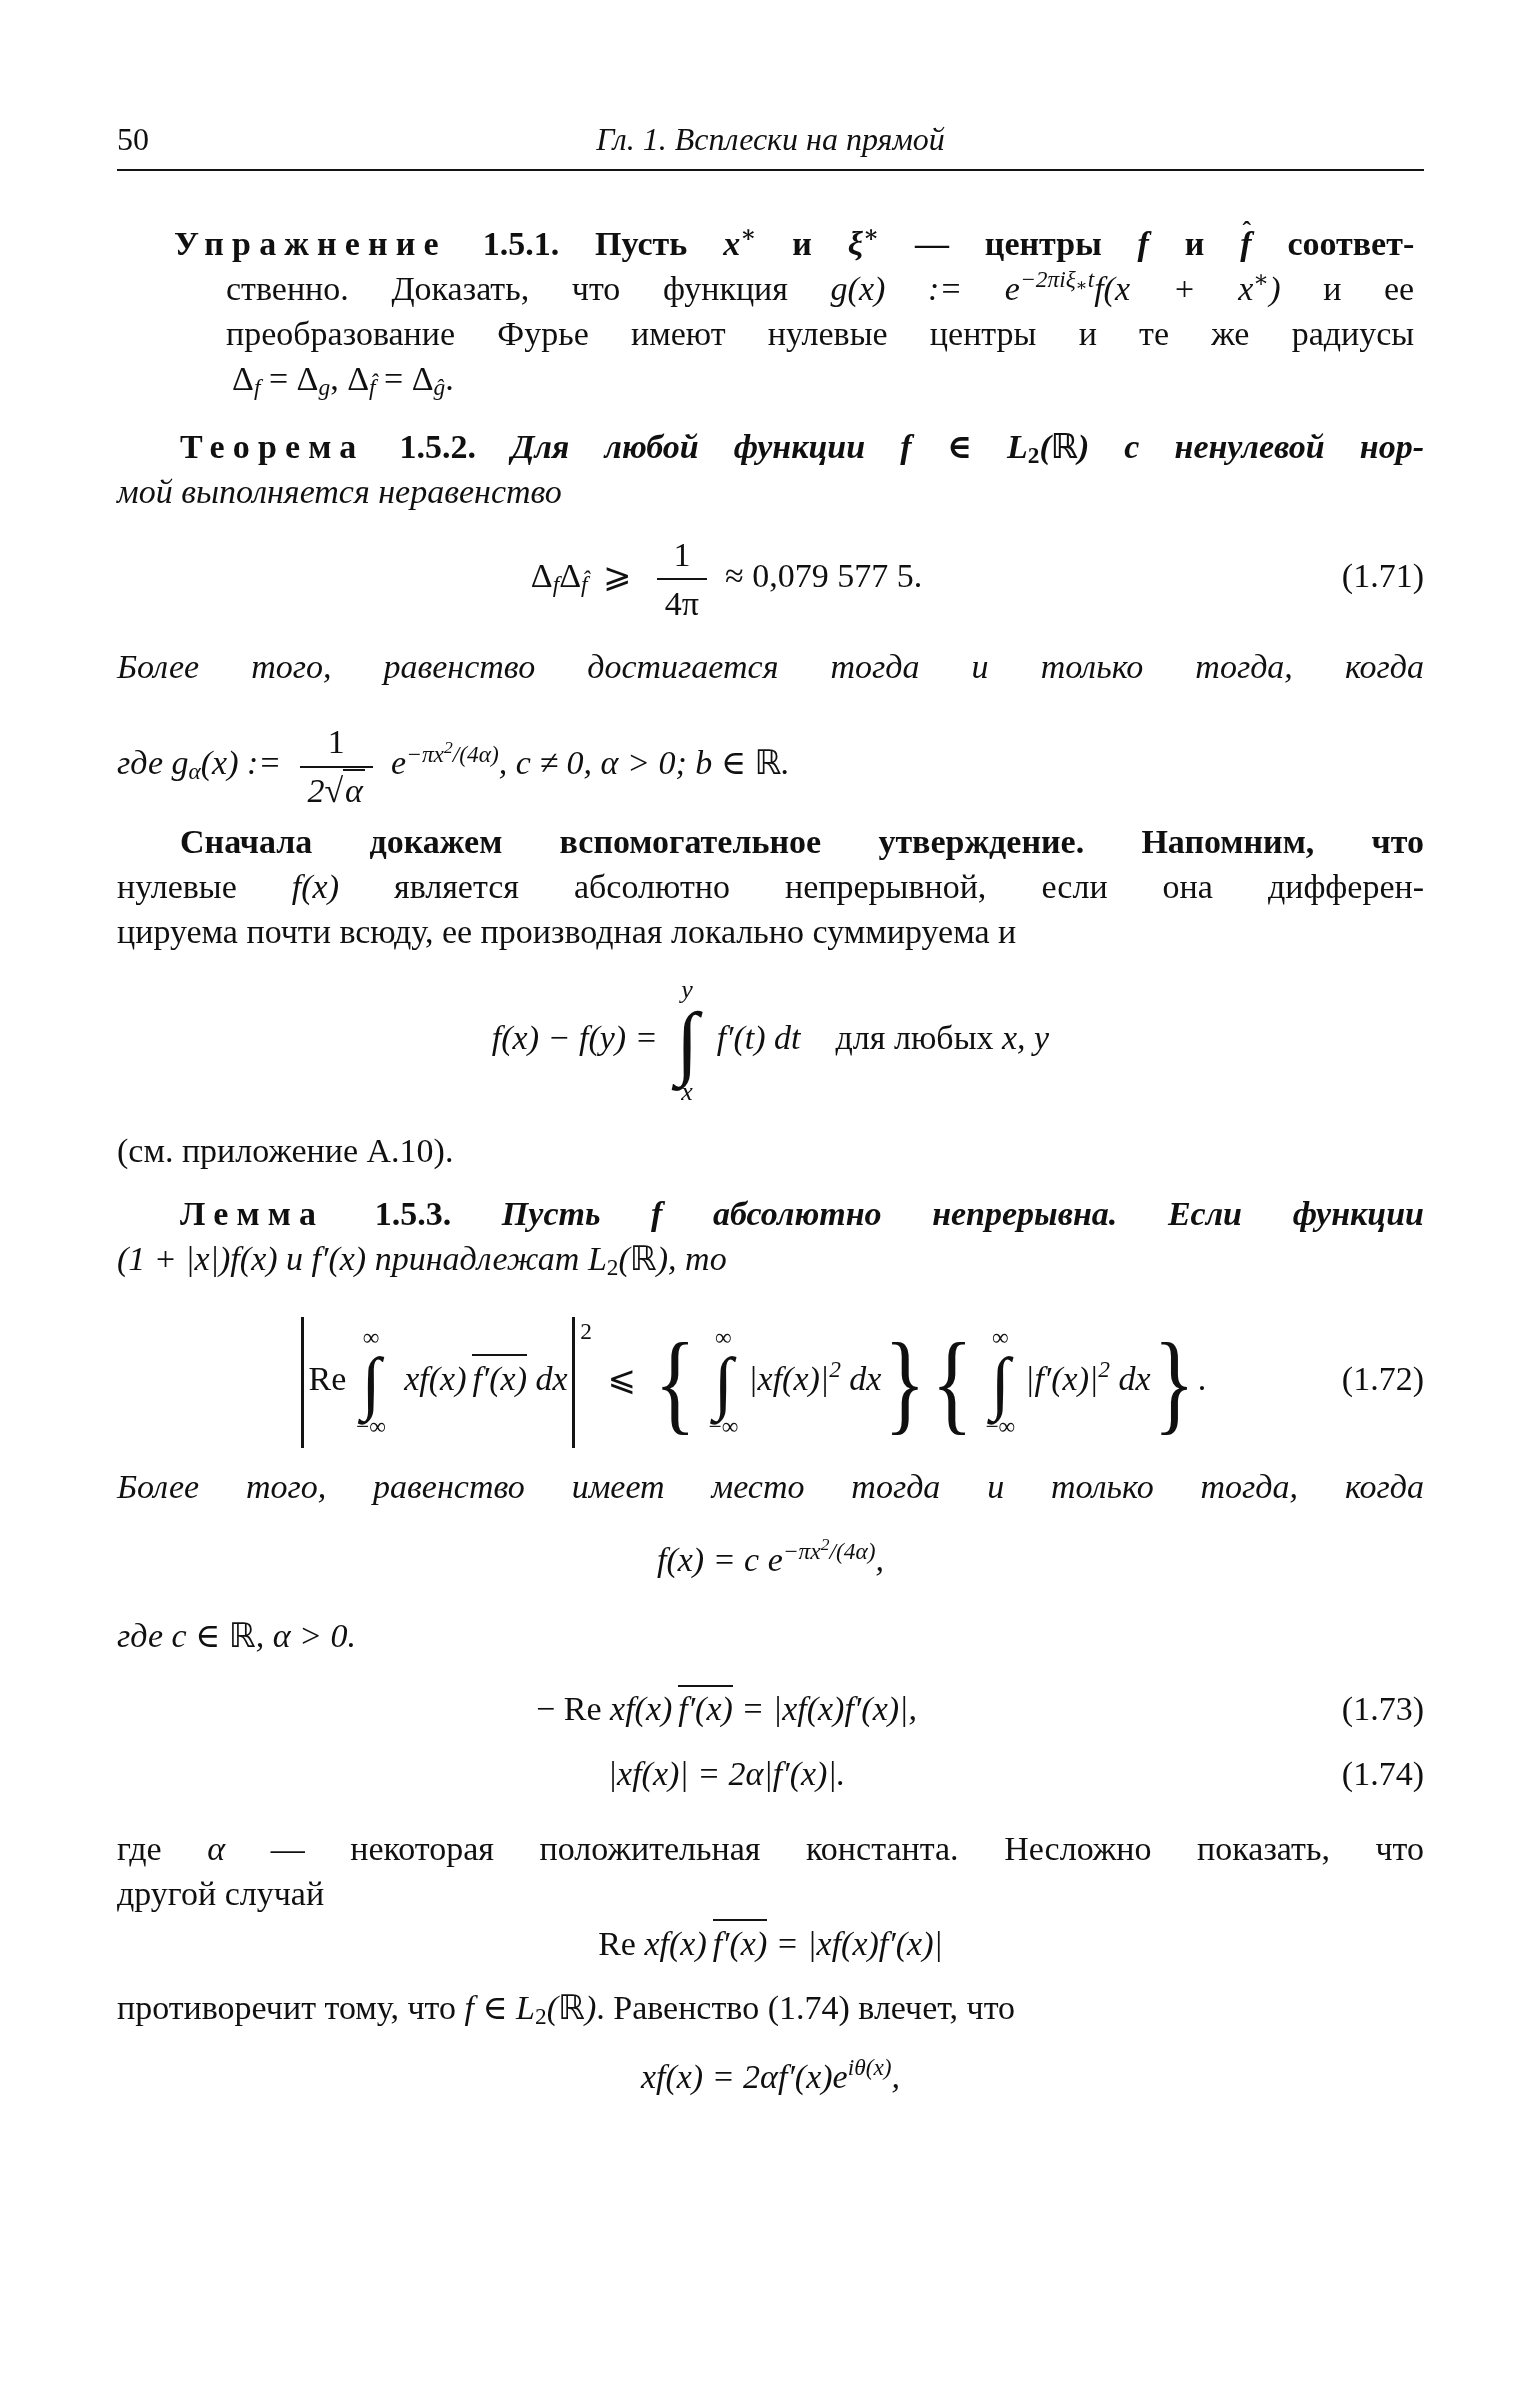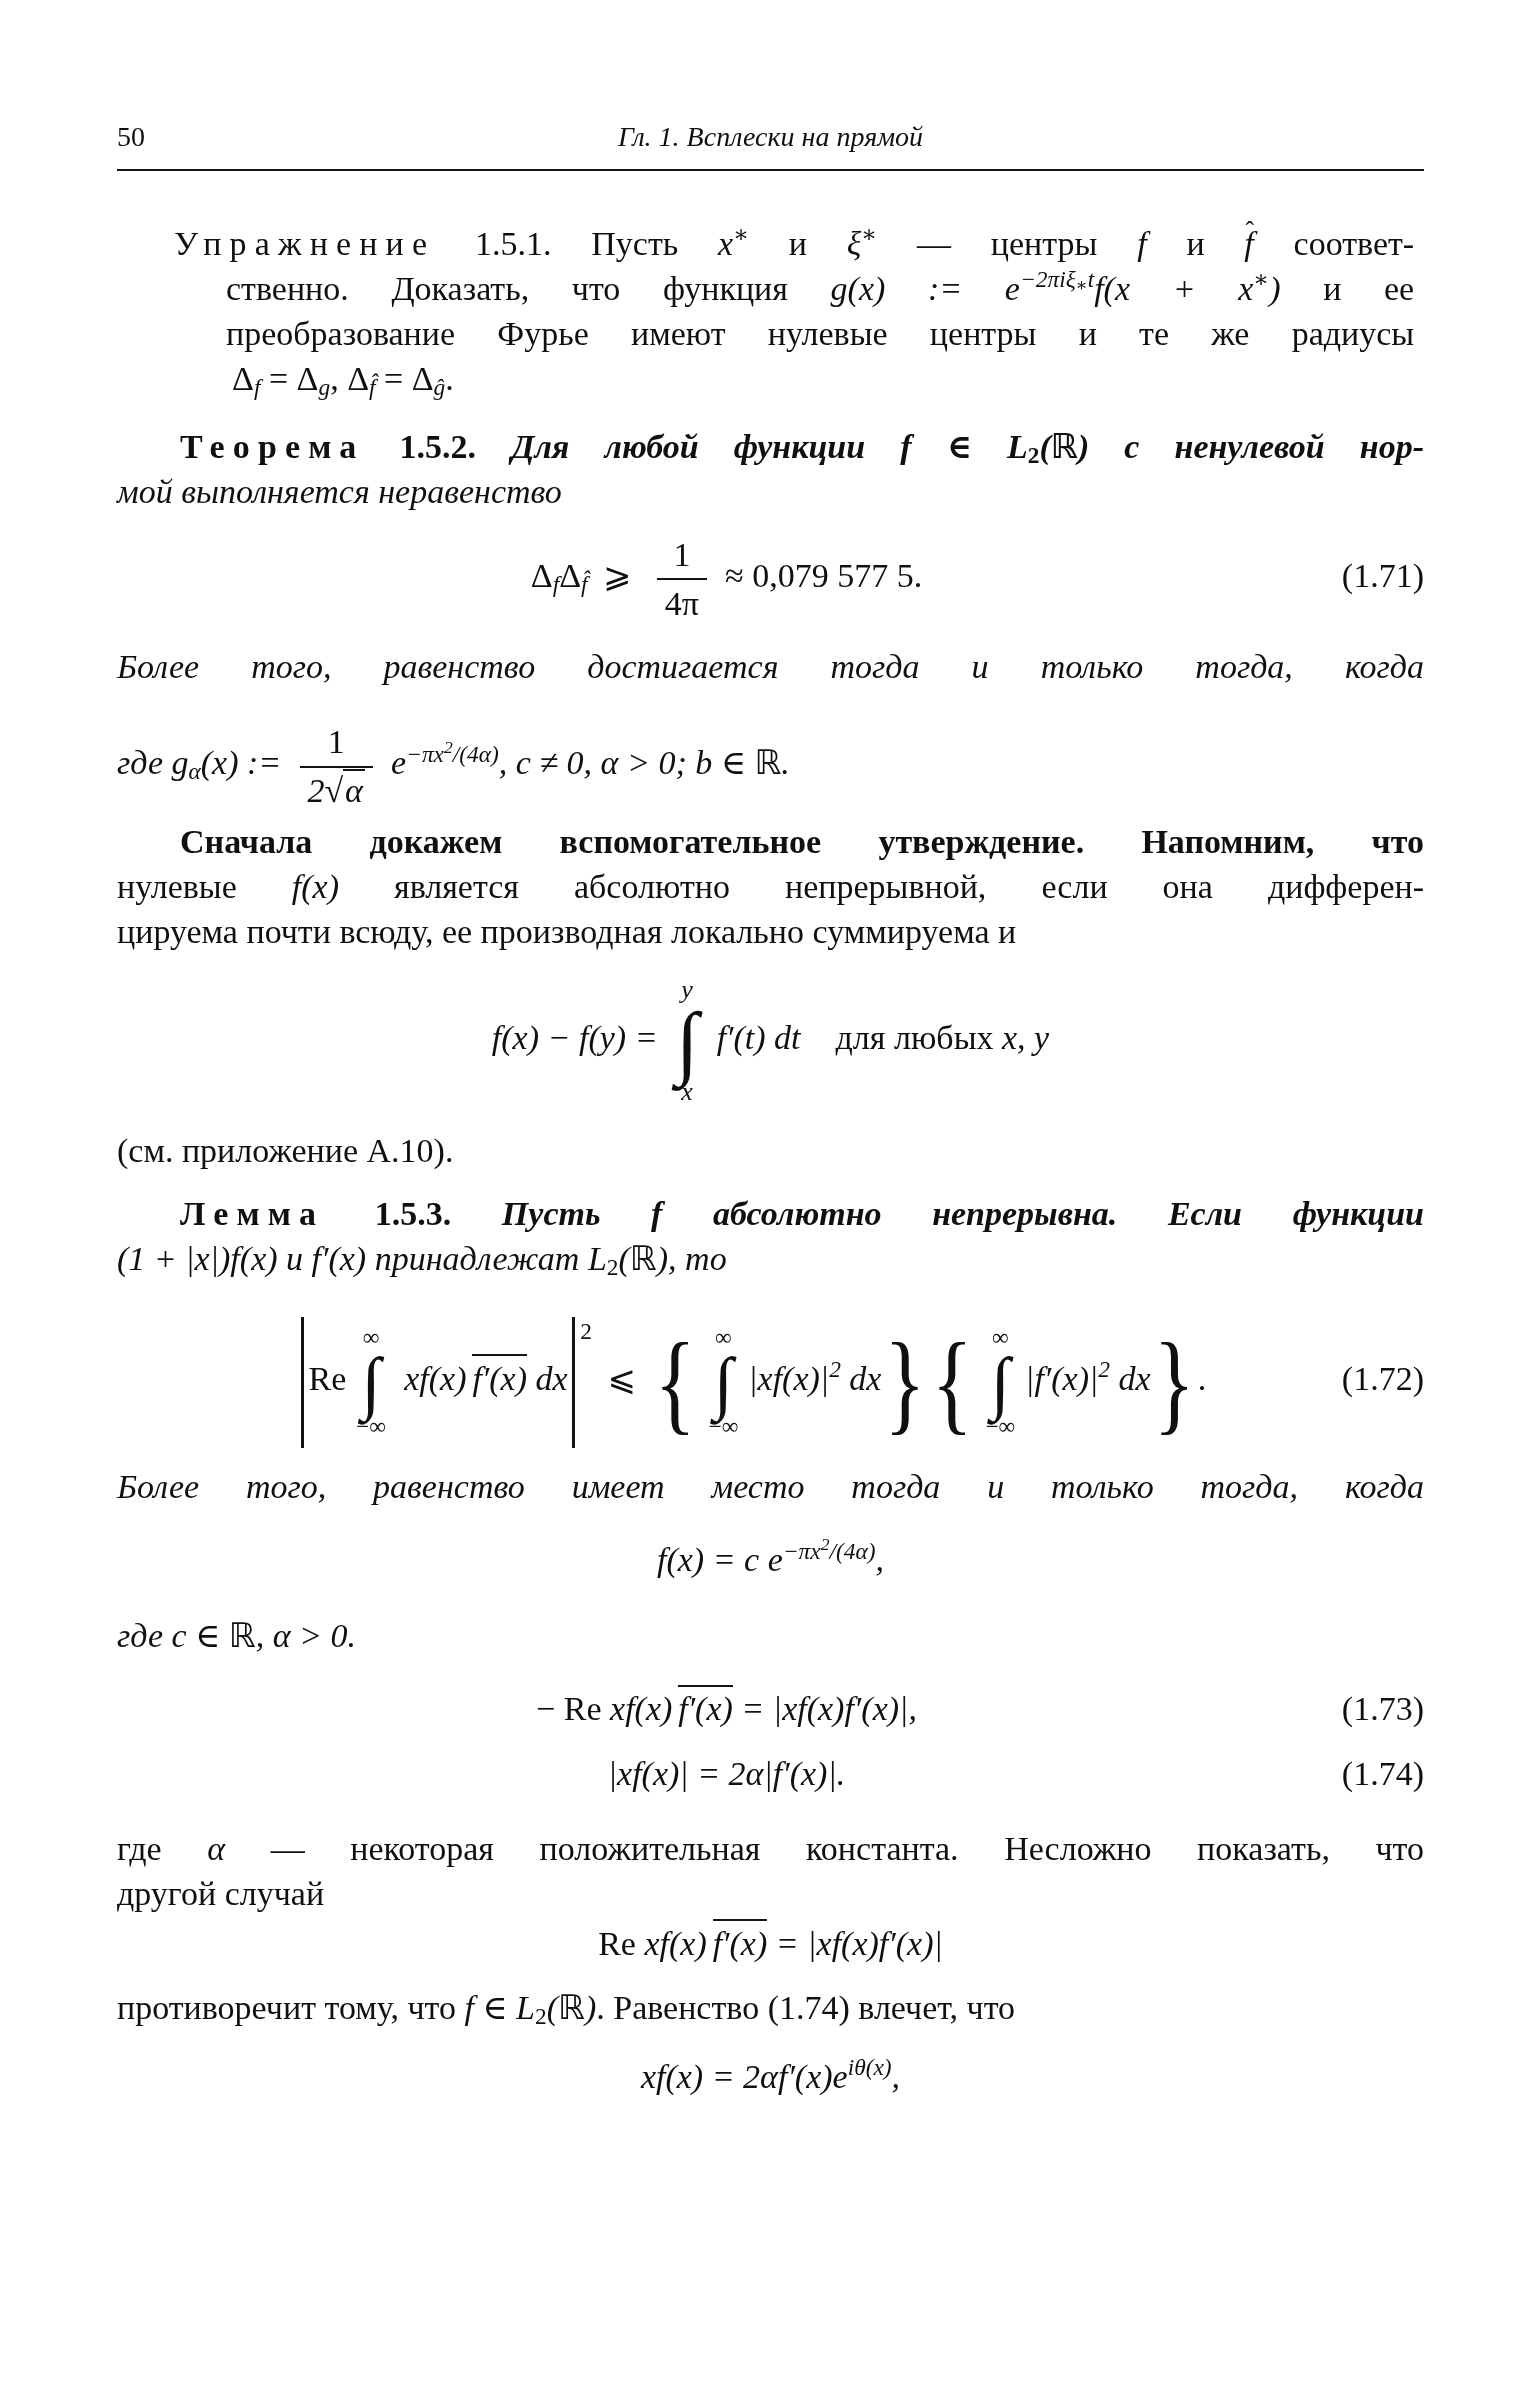--- a/index.html
+++ b/index.html
@@ -3,33 +3,33 @@
 <meta charset="utf-8">
 <style>
   html,body{margin:0;padding:0;background:#e8e8e8;}
   .page{
     position:relative;width:1533px;height:2384px;background:#ffffff;color:#101010;
     font-family:"Liberation Serif","DejaVu Serif","DejaVu Sans",serif;
     font-size:34px;overflow:hidden;margin:0 auto;
   }
   .content{padding:121px 109px 0 117px;}
   
-  .hdr{position:relative;height:39px;font-size:28px;}
+  .hdr{position:relative;height:39px;font-size:32px;}
   .hdr .num{position:absolute;left:0;top:0;}
   .hdr .ch{position:absolute;left:0;right:0;top:0;text-align:center;font-style:italic;}
   .rule{border-top:2.9px solid #141414;margin-top:8.8px;}
   
   .ln{height:45px;line-height:45px;}
   .jl{text-align:justify;text-align-last:justify;}
   .ind{padding-left:63px;font-weight:bold;}
   .it{font-style:italic;}
   .rm{font-style:normal;}
   .sp{letter-spacing:0.24em;}
   
-  .exh{padding-left:57px;}
+  .exh{padding-left:57px;font-weight:bold;}
   .exb{padding-left:109px;}
   .exq{padding-left:115px;}
   #ex{padding-right:9.8px;}
   
   .su{font-size:23.4px;vertical-align:0.55em;line-height:1;font-style:italic;}
   .ss{font-size:17.6px;vertical-align:0.5em;line-height:1;font-style:italic;}
   .sb{font-size:23.4px;vertical-align:-0.22em;line-height:1;font-style:italic;}
   .sbr{font-size:23.4px;vertical-align:-0.22em;line-height:1;font-style:normal;}
   
   .eq{position:relative;text-align:center;white-space:nowrap;}

